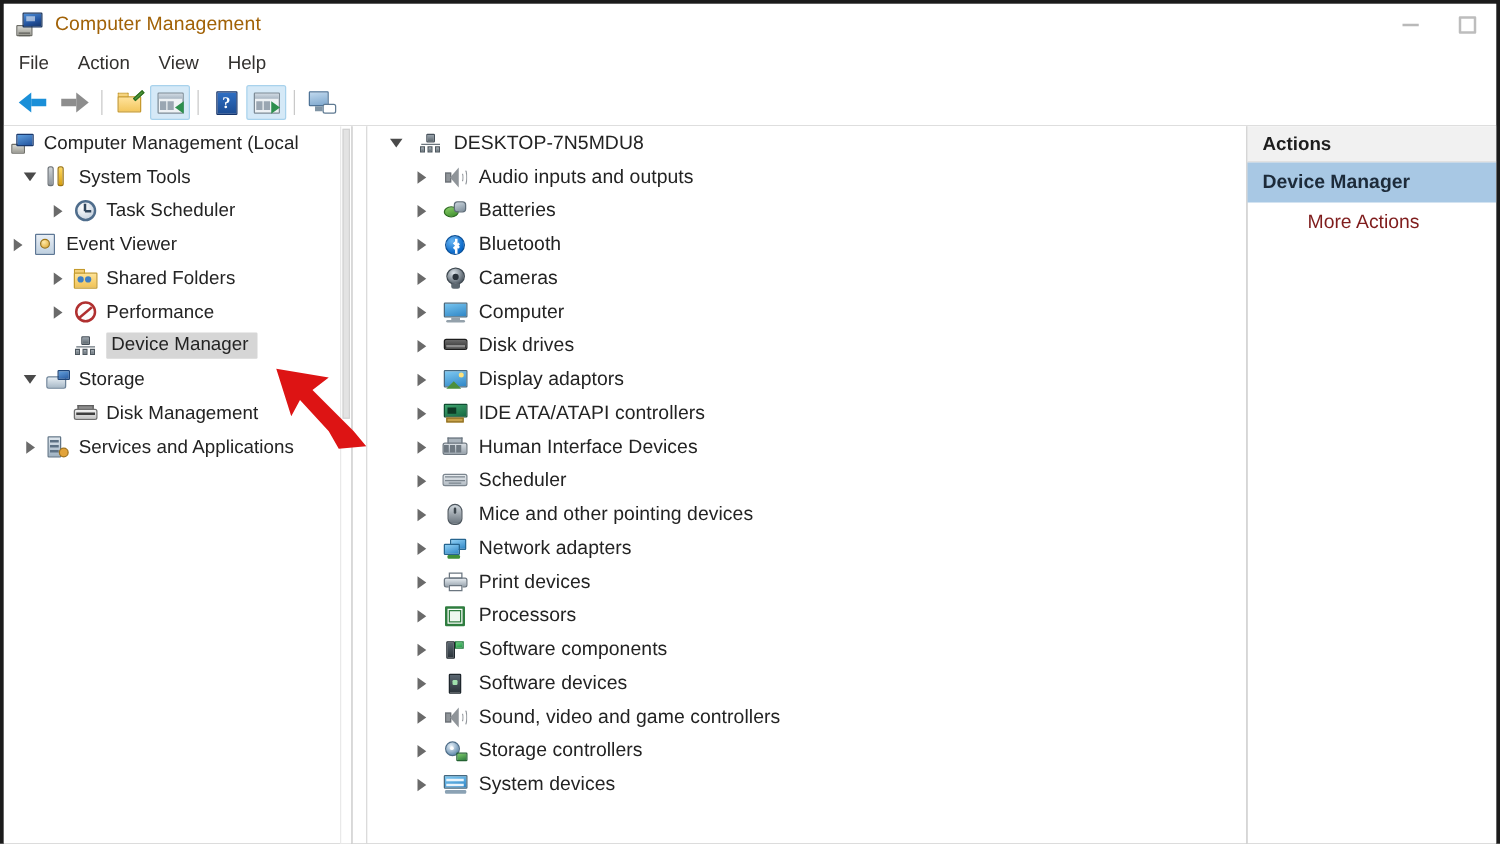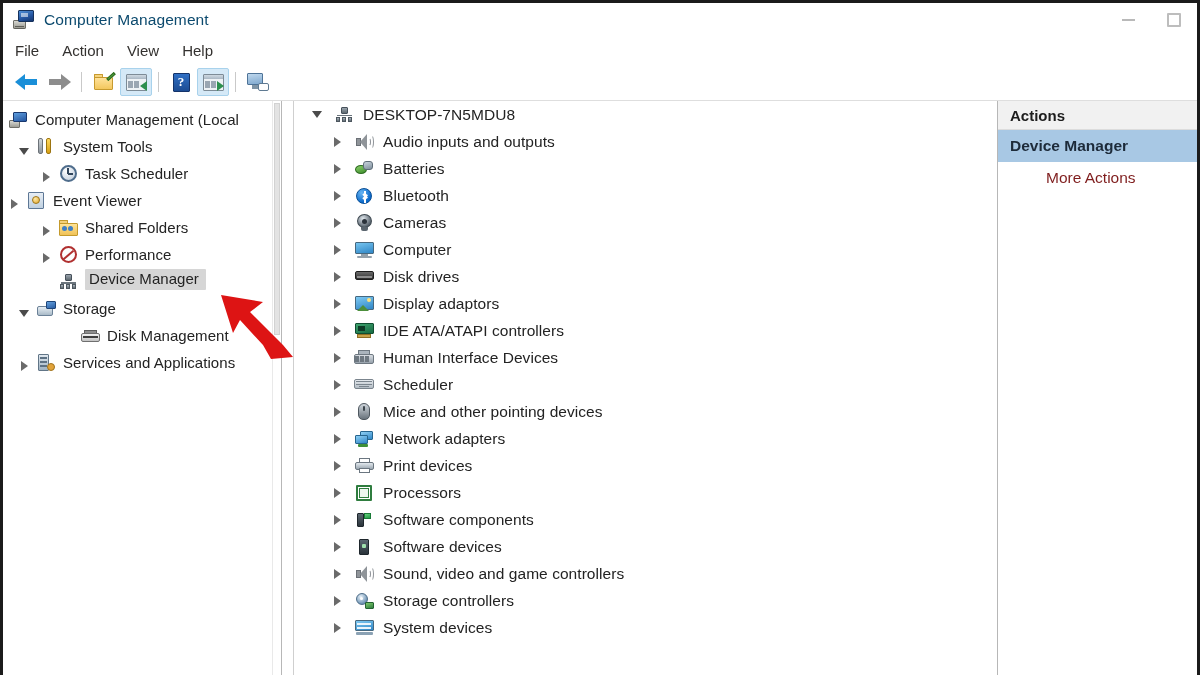--- a/index.html
+++ b/index.html
@@ -54,21 +54,21 @@
     border-radius: 1px;
   }
   .ti-base:after {
     content:""; position:absolute; left:1px; top:5px;
     width:9px; height:1px;
     background:#5f5f59;
     box-shadow: 0 2px 0 #5f5f59;
   }
   .title-text {
     font-size: 15.5px;
-    color: #0c4a6e;
+    color: #a16207;
     letter-spacing: .1px;
     white-space: nowrap;
   }
   .win-controls {
     position: absolute; right: 0; top: 0;
     height: 33px; display: flex; align-items: center;
   }
   .win-btn {
     width: 46px; height: 33px;
     display: flex; align-items: center; justify-content: center;
@@ -233,21 +233,21 @@
     background: #ffffff;
     border-left: 1px solid #b7b7b7;
     border-right: 1px solid #cfcfcf;
     flex: none;
   }
 
   
   .row {
     height: 27px;
     display: flex;
-    align-items: flex-end;
+    align-items: center;
     white-space: nowrap;
     cursor: default;
   }
   .row .twisty {
     width: 22px; flex: none;
     display: flex; align-items: center; justify-content: center;
     color: #5e5e5e;
   }
   .chev {
     width: 0; height: 0;
@@ -914,21 +914,21 @@
           </div>
         <div class="ricon">
           <div class="i-storage">
               <div class="d"></div>
               <div class="m"></div>
             </div>
         </div>
         <div class="rlabel">Storage</div>
       </div>
 
-      <div class="row" style="padding-left:76px">
+      <div class="row" style="padding-left:54px">
         <div class="ricon">
           <div class="i-diskmgmt">
               <div class="t"></div>
               <div class="b"></div>
               <div class="s"></div>
             </div>
         </div>
         <div class="rlabel">Disk Management</div>
       </div>
 

